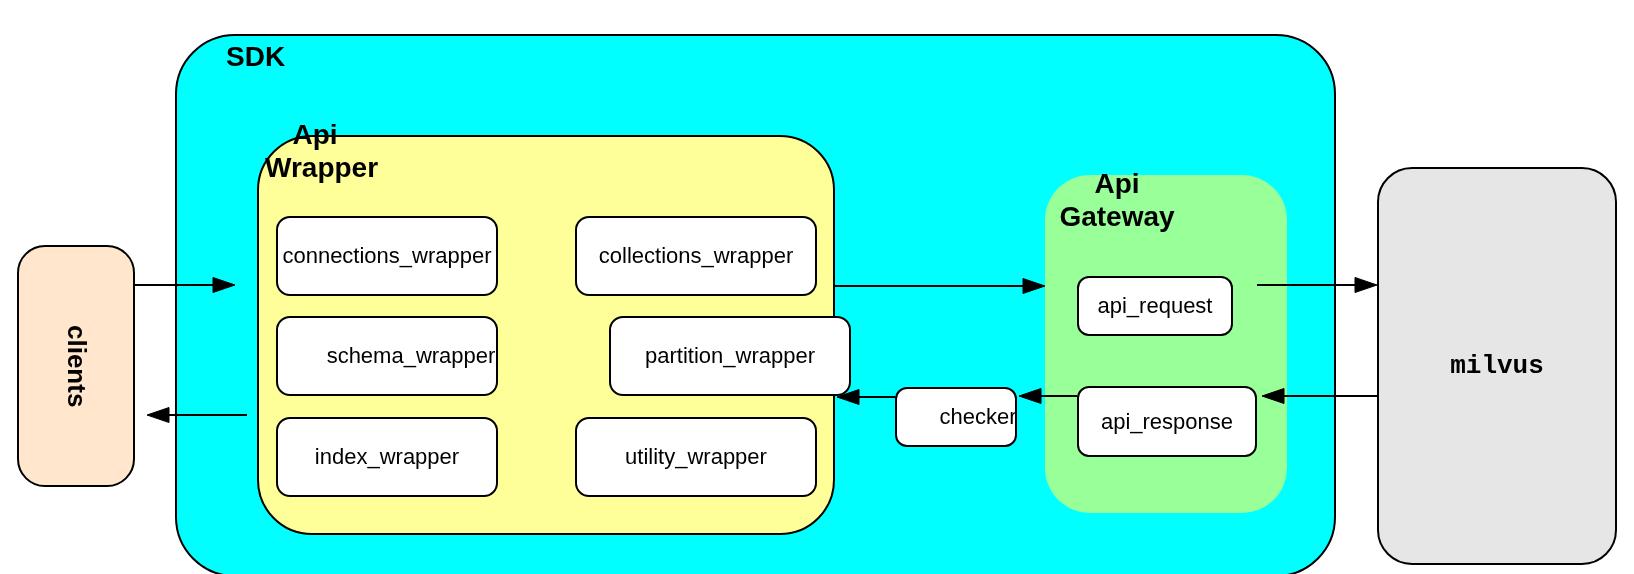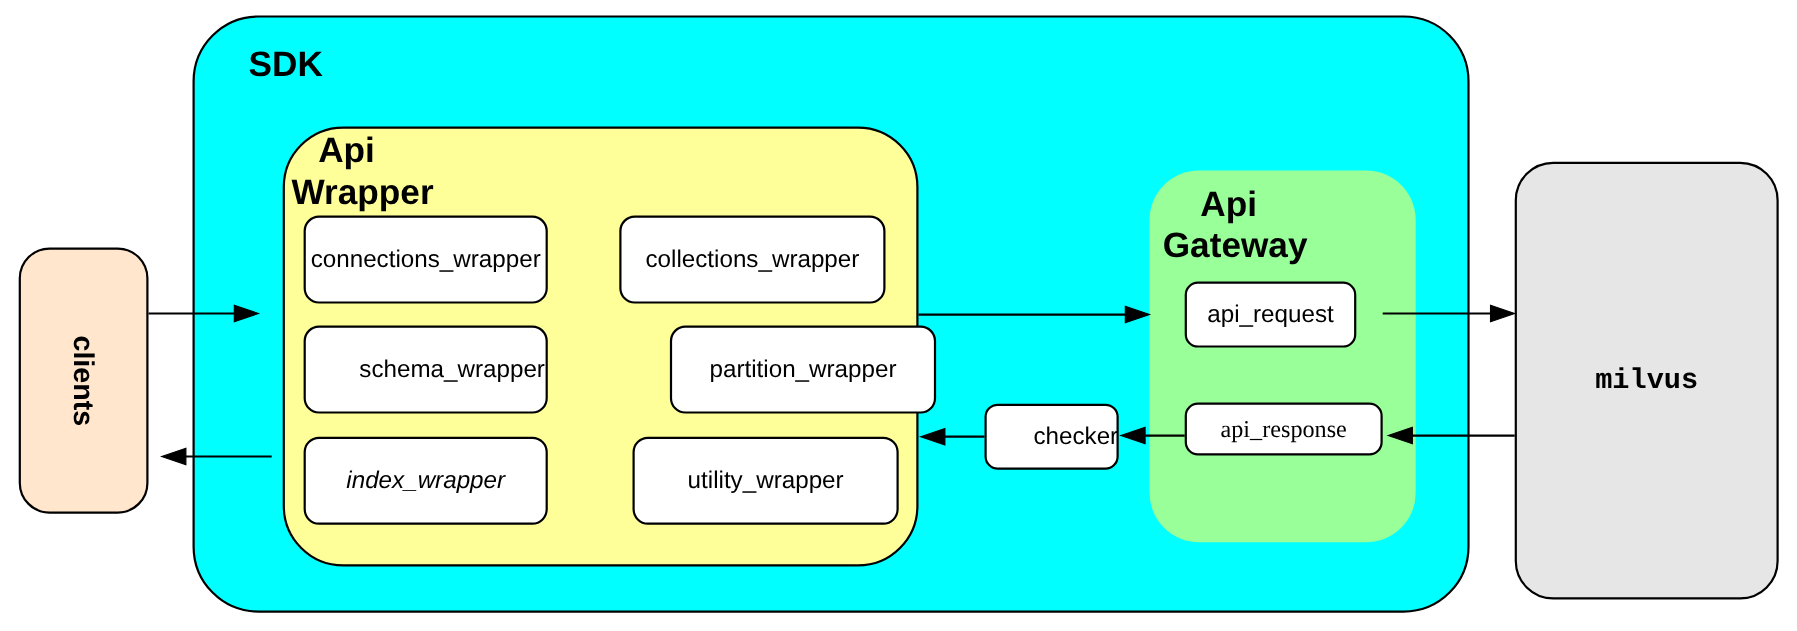--- a/index.html
+++ b/index.html
@@ -1,21 +1,21 @@
 <!DOCTYPE html>
 <html style="--sdk-fill: #00ffff; --api-wrapper-fill: #ffff99; --api-gateway-fill: #99ff99; --clients-fill: #ffe6cc; --milvus-fill: #e6e6e6; --node-fill: #ffffff; --border: #000000;"><head>
 <meta charset="utf-8">
 <style>
   html,body{margin:0;padding:0;background:#ffffff;}
   .canvas{
     position:relative;width:1634px;height:574px;background:#ffffff;overflow:hidden;
     font-family:"Liberation Sans","DejaVu Sans",sans-serif;color:#000;
   }
-  .node{position:absolute;box-sizing:border-box;border:2px solid var(--border,#000);}
-  .container-lbl{position:absolute;font-weight:bold;font-size:32px;line-height:1.18;white-space:pre-line;text-align:center;}
+  .node{position:absolute;box-sizing:border-box;border:2px solid var(--border,#000);margin-top:20px;}
+  .container-lbl{position:absolute;font-weight:bold;font-size:28px;line-height:1.18;white-space:pre-line;text-align:center;}
   
   .clients{left:17px;top:225px;width:118px;height:242px;border-radius:28px;
     background:var(--clients-fill,#ffe6cc);display:flex;align-items:center;justify-content:center;}
   .vtext{writing-mode:vertical-rl;font-weight:bold;font-size:26px;}
   
   .sdk{left:175px;top:14px;width:1161px;height:543px;border-radius:60px;background:var(--sdk-fill,#00ffff);}
   .sdk-lbl{left:226px;top:40px;text-align:left;}
   
   .apiwrapper{left:257px;top:115px;width:578px;height:400px;border-radius:55px;background:var(--api-wrapper-fill,#ffff99);}
   .apiwrapper-lbl{left:265px;top:118px;width:100px;}
@@ -23,28 +23,28 @@
   .gateway{left:1045px;top:155px;width:242px;height:338px;border-radius:45px;border:none;background:var(--api-gateway-fill,#99ff99);}
   .gateway-lbl{left:1057px;top:167px;width:120px;}
   
   .milvus{left:1377px;top:147px;width:240px;height:398px;border-radius:35px;
     background:var(--milvus-fill,#e6e6e6);display:flex;align-items:center;justify-content:center;font-family:Liberation Mono, monospace;}
   .milvus .lbl{font-weight:bold;font-size:26px;}
   
   .wbox{background:var(--node-fill,#ffffff);border-radius:14px;display:flex;align-items:center;justify-content:center;
     font-size:22px;text-align:center;}
   .w1{left:276px;top:196px;width:222px;height:80px;}
-  .w2{left:563px;top:196px;width:242px;height:80px;}
+  .w2{left:575px;top:196px;width:242px;height:80px;}
   .w3{left:276px;top:296px;width:222px;height:80px;padding-left:48px;}
   .w4{left:609px;top:296px;width:242px;height:80px;text-align:center;}
-  .w5{left:276px;top:397px;width:222px;height:80px;font-style:italic;}
+  .w5{left:276px;top:397px;width:222px;height:80px;}
   .w6{left:575px;top:397px;width:242px;height:80px;}
   .checker{left:895px;top:367px;width:122px;height:60px;border-radius:12px;padding-left:44px;}
   .req{left:1077px;top:256px;width:156px;height:60px;border-radius:12px;}
-  .resp{left:1077px;top:366px;width:180px;height:48px;border-radius:12px;font-family:Liberation Serif, serif;}
+  .resp{left:1077px;top:366px;width:180px;height:71px;border-radius:12px;}
   
   .arrows{position:absolute;left:0;top:0;width:1634px;height:574px;pointer-events:none;}
   .arrows line{stroke:var(--border,#000);stroke-width:2px;}
   .arrows polygon{fill:var(--border,#000);stroke:var(--border,#000);}
 </style>
 </head>
 <body>
 
 <div class="canvas">
 

